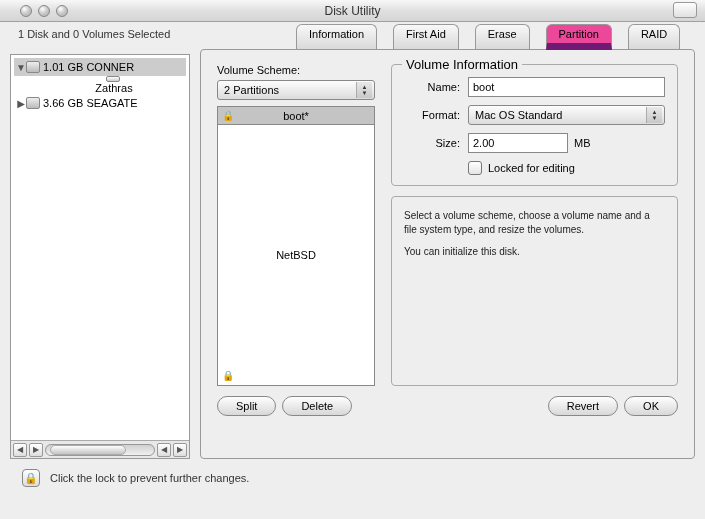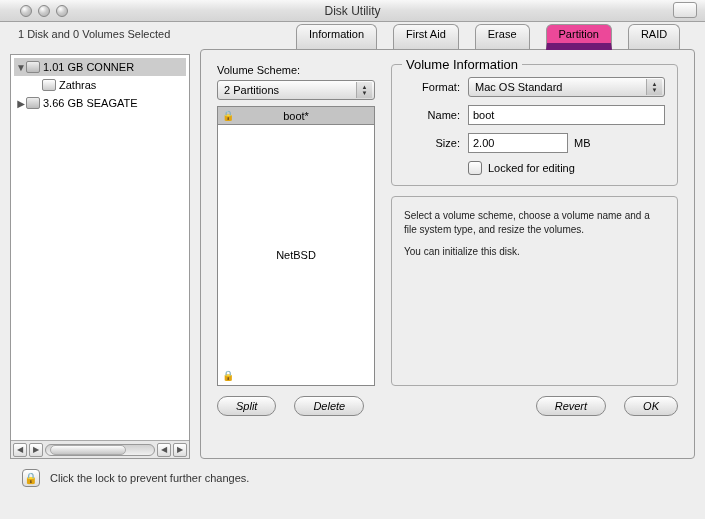--- a/index.html
+++ b/index.html
@@ -153,21 +153,21 @@
   .txtinput {
     height:20px; border:1px solid #888; background:#fff;
     padding:0 4px; font-size:11px; flex:1;
     font-family:inherit;
   }
   .sizeinput { width:100px; flex:none; }
   .chk { display:flex; align-items:center; gap:6px; margin-left:64px; font-size:11px; }
   .chkbox { width:14px;height:14px;border:1px solid #777;border-radius:3px;background:linear-gradient(#fff,#e5e5e5);}
   .optchk { display:flex; align-items:center; gap:8px; font-size:11px; }
   .infobox { font-size:10px; line-height:1.4; color:#222; }
-  .btnrow { display:flex; gap:18px; margin-top:10px; align-items:center;font-style:italic;}
+  .btnrow { display:flex; gap:6px; margin-top:10px; align-items:center;}
   .btn {
     height:20px; padding:0 18px;
     border:1px solid #888; border-radius:10px;
     background:linear-gradient(#fefefe,#d8d8d8);
     font-size:11px; display:flex; align-items:center; justify-content:center;
     cursor:default;
   }
   
   .footer {
     display:flex; align-items:center; gap:10px;
@@ -205,21 +205,21 @@
 
 <div class="columns">
 
   <div class="sidebar">
     <div class="tree">
       <div class="row sel">
         <span class="arrow">▼</span>
         <span class="diskicon"></span>
         <span>1.01 GB CONNER</span>
       </div>
-      <div class="row" style="padding-left:28px;">
+      <div class="row" style="padding-left:28px;flex-direction:column;">
         <span class="volicon"></span>
         <span>Zathras</span>
       </div>
       <div class="row">
         <span class="arrow">▶</span>
         <span class="diskicon"></span>
         <span>3.66 GB SEAGATE</span>
       </div>
     </div>
     <div class="hscroll">
@@ -250,29 +250,29 @@
             <span class="locktiny" style="top:auto;bottom:4px;">🔒</span>
             <span>NetBSD</span>
           </div>
         </div>
       </div>
 
       <div class="rightcol">
         <fieldset>
           <div class="legend">Volume Information</div>
           <div class="formrow">
+            <div class="flabel">Name:</div>
+            <input class="txtinput" value="boot" style="">
+          </div>
+          <div class="formrow">
             <div class="flabel">Format:</div>
             <div class="popup" style="flex:1;">
               <span>Mac OS Standard</span>
               <span class="arrows">▲<br>▼</span>
             </div>
-          </div>
-          <div class="formrow">
-            <div class="flabel">Name:</div>
-            <input class="txtinput" value="boot" style="">
           </div>
           <div class="formrow">
             <div class="flabel">Size:</div>
             <input class="txtinput sizeinput" value="2.00" style="">
             <span style="margin-left:6px;">MB</span>
           </div>
           <div class="chk">
             <div class="chkbox"></div>
             <span>Locked for editing</span>
           </div>

